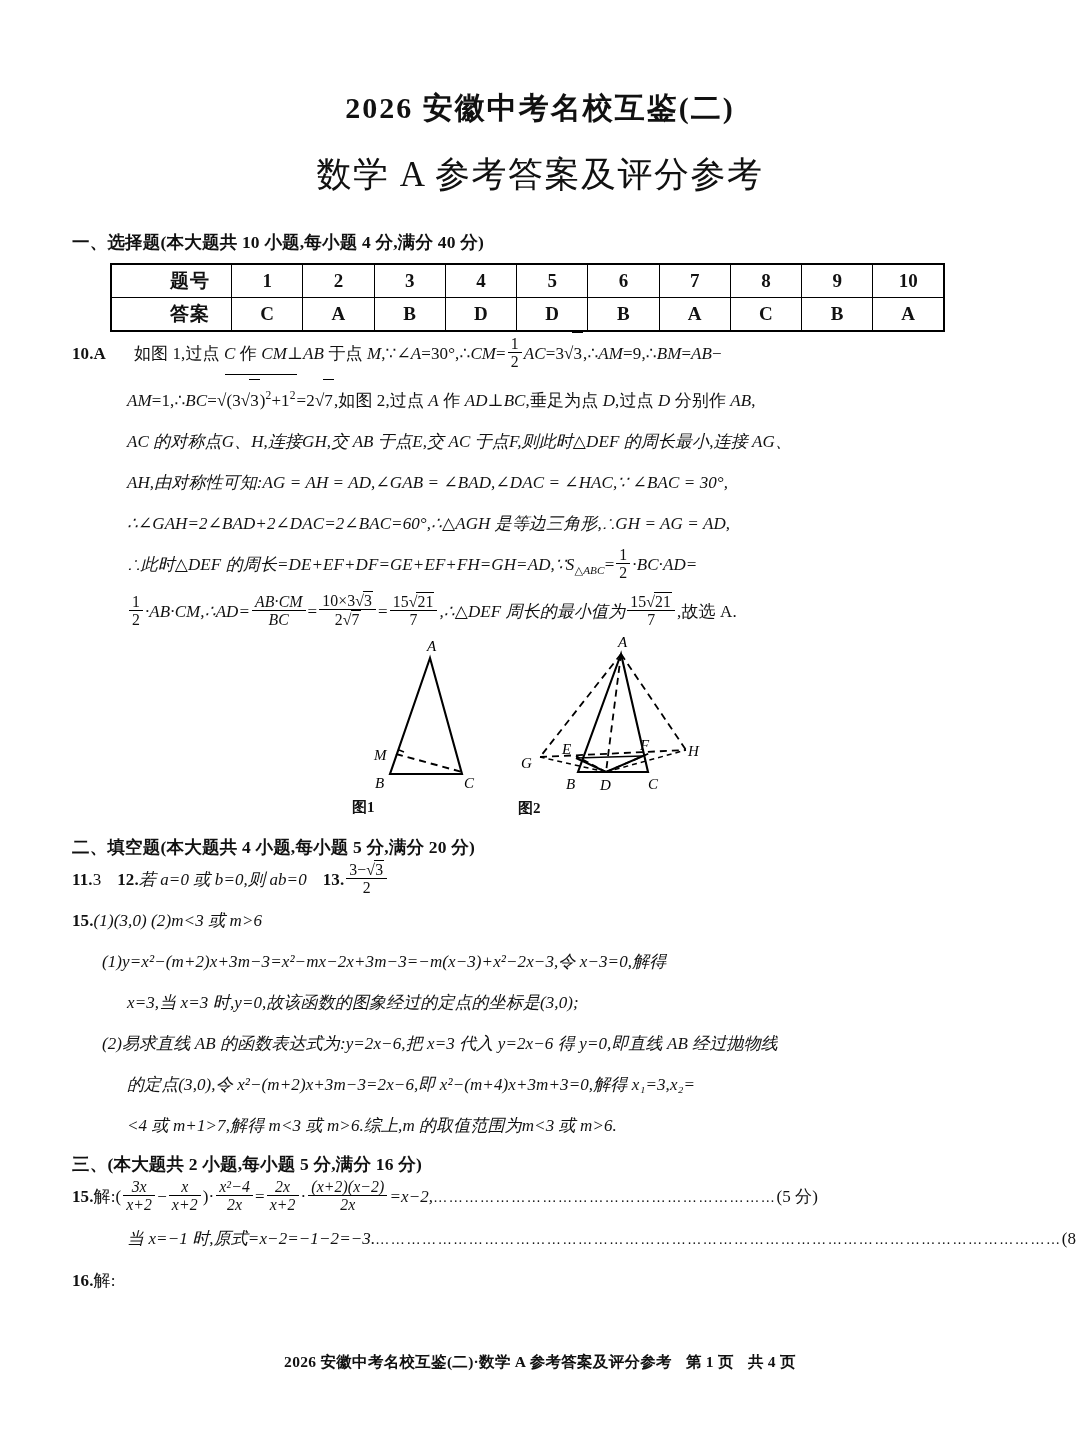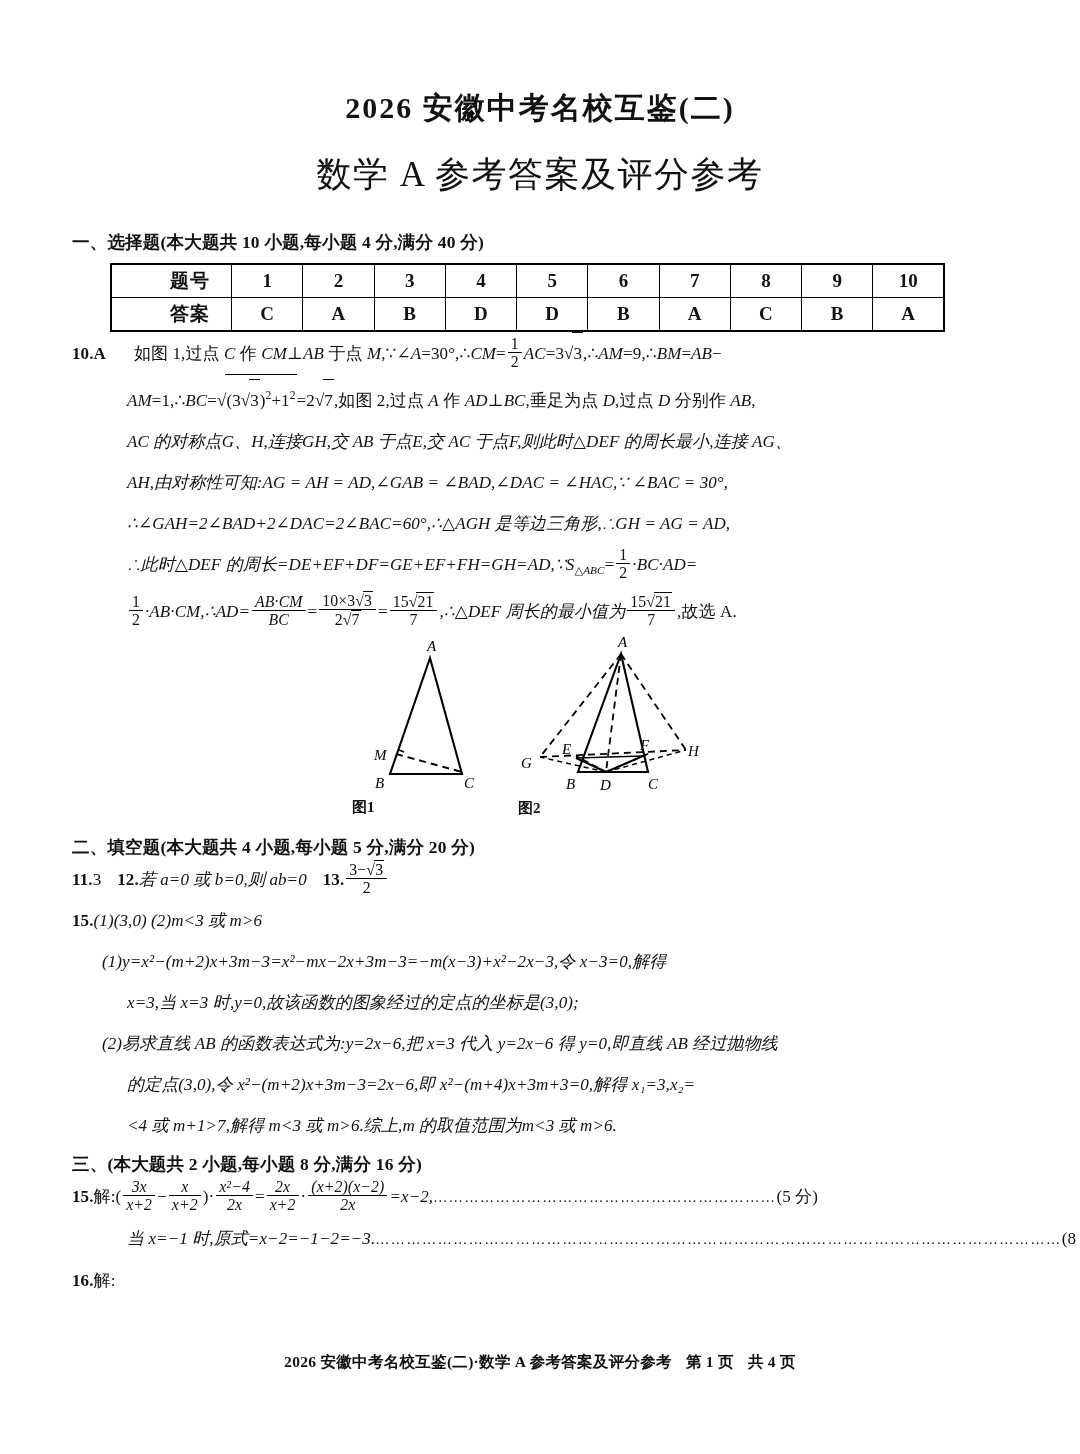--- a/index.html
+++ b/index.html
@@ -253,21 +253,21 @@
     <div class="ln">
       <span class="num">15.</span><span class="it">(1)(3,0)    (2)m&lt;3 或 m&gt;6</span>
     </div>
     <div class="ln ind1 it">(1)y=x²−(m+2)x+3m−3=x²−mx−2x+3m−3=−m(x−3)+x²−2x−3,令 x−3=0,解得</div>
     <div class="ln ind2 it">x=3,当 x=3 时,y=0,故该函数的图象经过的定点的坐标是(3,0);</div>
     <div class="ln ind1 it">(2)易求直线 AB 的函数表达式为:y=2x−6,把 x=3 代入 y=2x−6 得 y=0,即直线 AB 经过抛物线</div>
     <div class="ln ind2 it">的定点(3,0),令 x²−(m+2)x+3m−3=2x−6,即 x²−(m+4)x+3m+3=0,解得 x₁=3,x₂=</div>
     <div class="ln ind2 it">&lt;4 或 m+1&gt;7,解得 m&lt;3 或 m&gt;6.综上,m 的取值范围为m&lt;3 或 m&gt;6.</div>
   </div>
 
-  <div class="sec-head sec3">三、(本大题共 2 小题,每小题 8 分,满分 16 分)</div>
+  <div class="sec-head sec3">三、(本大题共 2 小题,每小题 5 分,满分 16 分)</div>
 
   <div class="body-block">
     <div class="ln">
       <span class="num">15.</span><span>解:(</span><span class="frac"><span class="n it">3x</span><span class="d it">x+2</span></span><span>−</span><span class="frac"><span class="n it">x</span><span class="d it">x+2</span></span><span>)·</span><span class="frac"><span class="n it">x²−4</span><span class="d it">2x</span></span><span>=</span><span class="frac"><span class="n it">2x</span><span class="d it">x+2</span></span><span>·</span><span class="frac"><span class="n it">(x+2)(x−2)</span><span class="d it">2x</span></span><span class="it">=x−2,</span><span class="dotlead">…………………………………………………………</span><span class="scoretag">(5 分)</span>
     </div>
 
     <div class="ln ind2">
       <span class="it">当 x=−1 时,原式=x−2=−1−2=−3.</span><span class="dotlead">…………………………………………………………</span><span class="dotlead">…………………………………………………………</span><span class="scoretag">(8 分)</span>
     </div>
 

